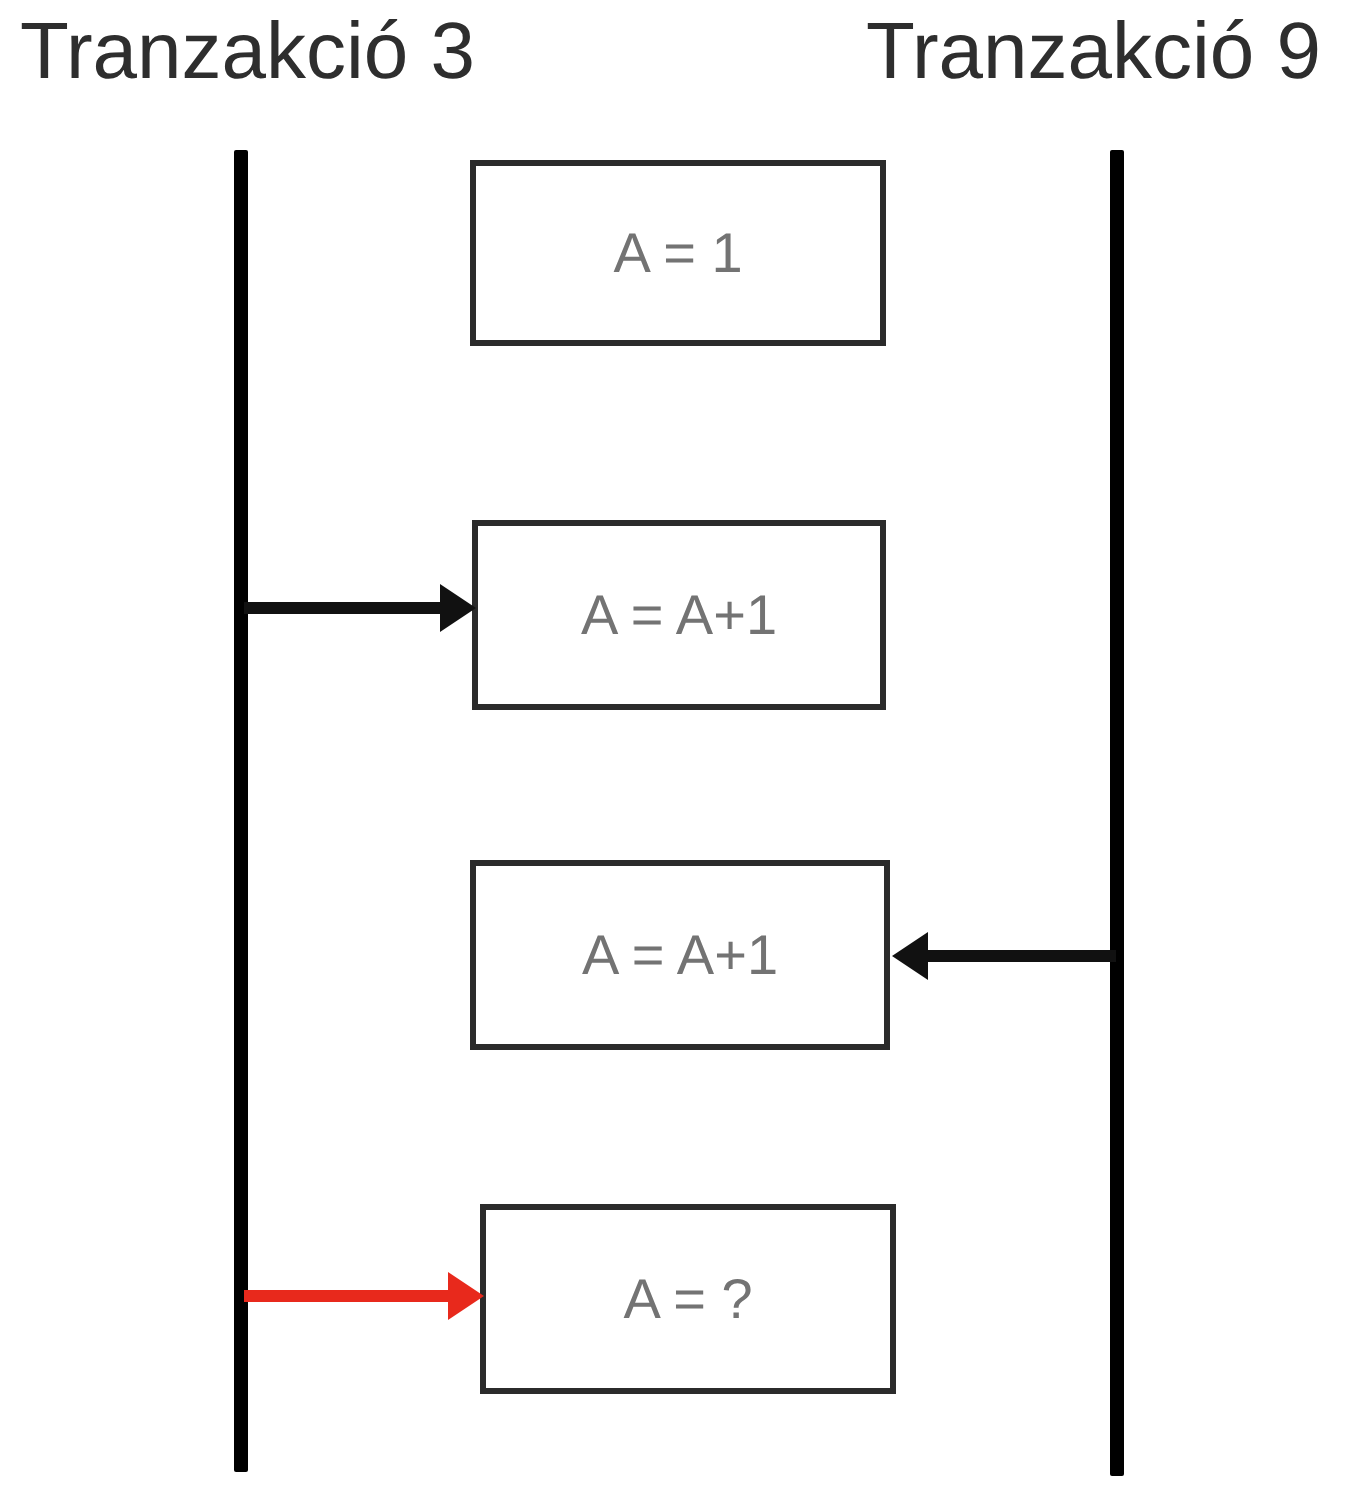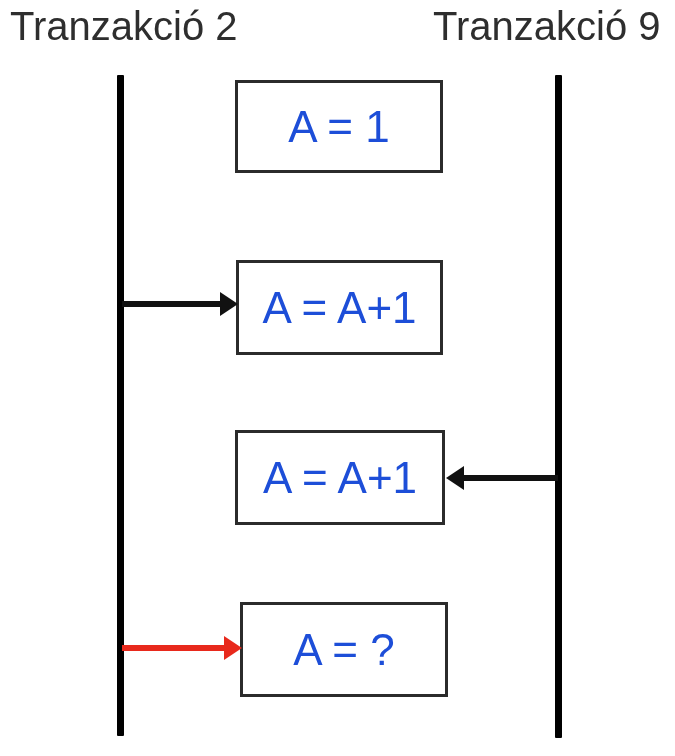--- a/index.html
+++ b/index.html
@@ -39,22 +39,22 @@
   .step-box {
     position: absolute;
     box-sizing: border-box;
     border: 3px solid #2b2b2b;
     background: #ffffff;
     display: flex;
     align-items: center;
     justify-content: center;
   }
   .step-box span {
-    font-size: 44px;
-    color: #1d4ed8;
+    font-size: 28px;
+    color: #737373;
     white-space: nowrap;
   }
   .step-box.b1 { left: 235px; top: 80px;  width: 208px; height: 93px; }
   .step-box.b2 { left: 236px; top: 260px; width: 207px; height: 95px; }
   .step-box.b3 { left: 235px; top: 430px; width: 210px; height: 95px; }
   .step-box.b4 { left: 240px; top: 602px; width: 208px; height: 95px; }
 
   .arrow {
     position: absolute;
     display: flex;
@@ -80,21 +80,21 @@
   }
   .arrow.a1 { left: 122px; top: 292px; width: 116px; }
   .arrow.a2 { left: 446px; top: 466px; width: 112px; }
   .arrow.a3 { left: 122px; top: 636px; width: 120px; }
 </style>
 </head>
 <body>
 
 <div class="canvas">
 
-  <div class="col-title left">Tranzakció 2</div>
+  <div class="col-title left">Tranzakció 3</div>
 
   <div class="col-title right">Tranzakció 9</div>
 
   <div class="lifeline left" style="background: rgb(0, 0, 0);"></div>
 
   <div class="lifeline right" style="background: rgb(0, 0, 0);"></div>
 
   <div class="step-box b1">
     <span>A = 1</span>
   </div>

